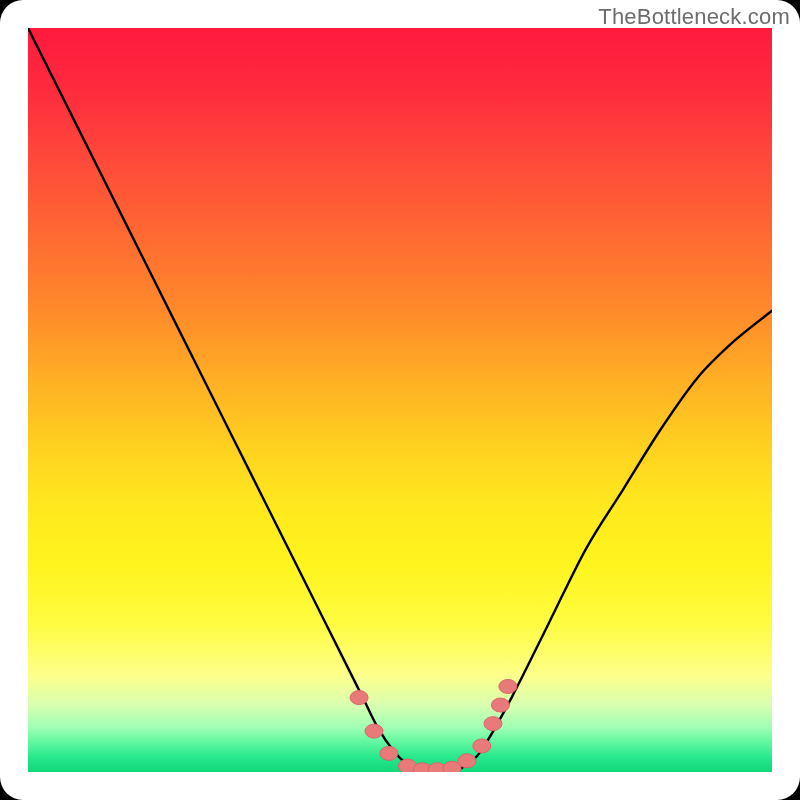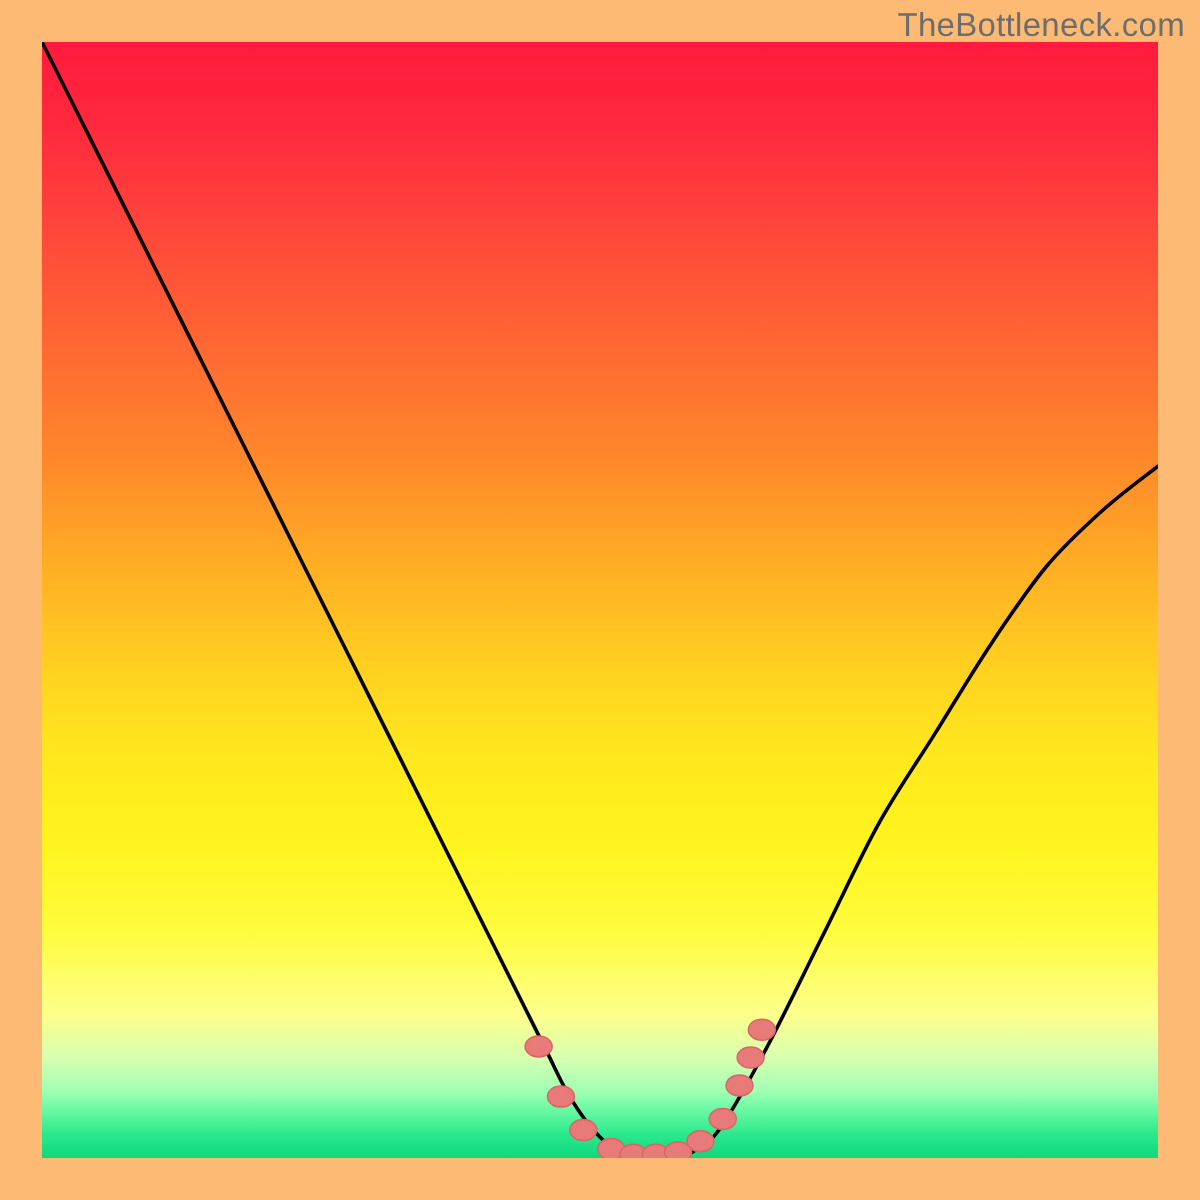--- a/index.html
+++ b/index.html
@@ -7,21 +7,22 @@
     padding: 0;
     width: 800px;
     height: 800px;
     overflow: hidden;
     background: #000;
     font-family: Arial, Helvetica, sans-serif;
   }
   .frame {
     position: absolute;
     inset: 0;
-    background: #fdba74;
+    background: #ffffff;
+    border-radius: 23px;
   }
   .plot-area {
     position: absolute;
     left: 28px;
     top: 28px;
     width: 744px;
     height: 744px;
     overflow: hidden;
   }
   .gradient-bg {

